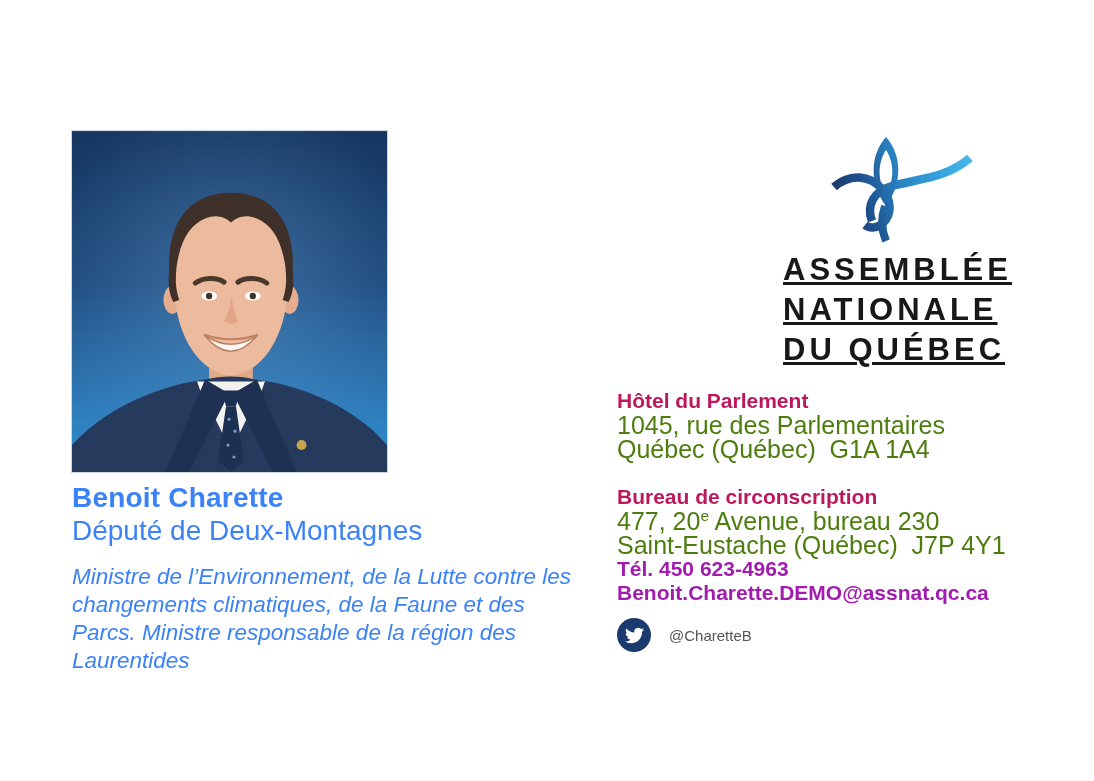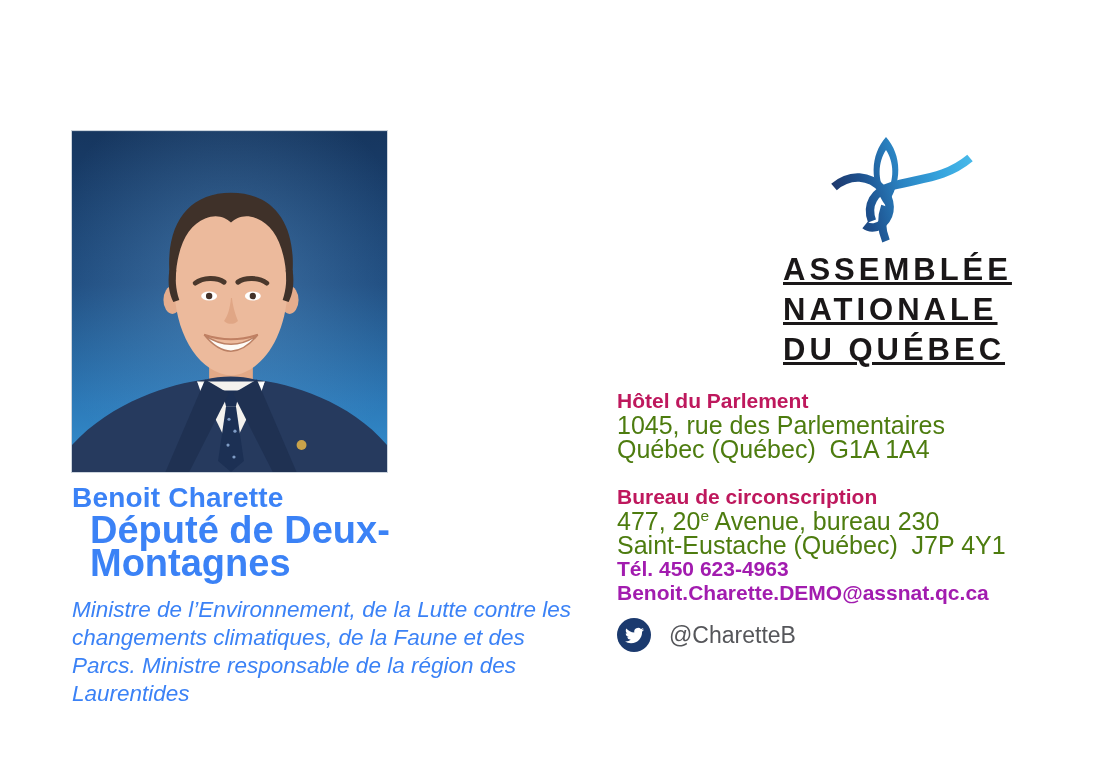--- a/index.html
+++ b/index.html
@@ -9,41 +9,41 @@
   .card{position:absolute;inset:0;background:#fff;}
 
   
   .photo{position:absolute;left:71px;top:130px;width:317px;height:343px;
          border:1px solid #ccd4dd;box-sizing:border-box;overflow:hidden;}
   .photo svg{display:block;}
 
   
   .id-block{position:absolute;left:72px;top:481px;width:516px;color:#3b82f6;}
   .id-name{font-size:28px;font-weight:bold;line-height:33px;letter-spacing:.2px;}
-  .id-role{font-size:38px;font-weight:700;line-height:33px;margin-left:18px;}
+  .id-role{font-size:28px;font-weight:400;line-height:33px;}
   .id-bio{font-size:22.5px;font-style:italic;line-height:28px;margin-top:16px;}
 
   
   .anq-logo{position:absolute;left:826px;top:137px;width:152px;height:112px;}
   .anq-wordmark{position:absolute;left:783px;top:250px;color:#1a1718;
                 font-weight:bold;font-size:31px;line-height:40px;letter-spacing:4px;
                 white-space:nowrap;text-decoration:underline;}
 
   
   .contact{position:absolute;left:617px;top:389px;width:440px;}
   .c-head{font-size:21px;font-weight:bold;color:#be185d;line-height:24px;}
   .c-line{font-size:25px;color:#4d7c0f;line-height:24px;}
   .c-bold{font-size:21px;font-weight:bold;color:#a21caf;line-height:24px;}
   .c-gap{height:24px;}
   sup{font-size:0.62em;vertical-align:super;line-height:0;}
 
   .twitter-row{display:flex;align-items:center;gap:18px;margin-top:13px;}
   .twitter-icon{width:34px;height:34px;border-radius:50%;background:#1b3a6e;
                 display:flex;align-items:center;justify-content:center;flex:0 0 auto;}
-  .twitter-handle{font-size:23px;color:#55565a;}
+  .twitter-handle{font-size:15px;color:#55565a;}
 </style>
 </head>
 <body>
 
 <div class="card">
 
   <div class="photo">
     <svg width="315" height="341" viewBox="0 0 317 343">
       <defs>
         <linearGradient id="bgG" x1="0" y1="0" x2="0" y2="1">

